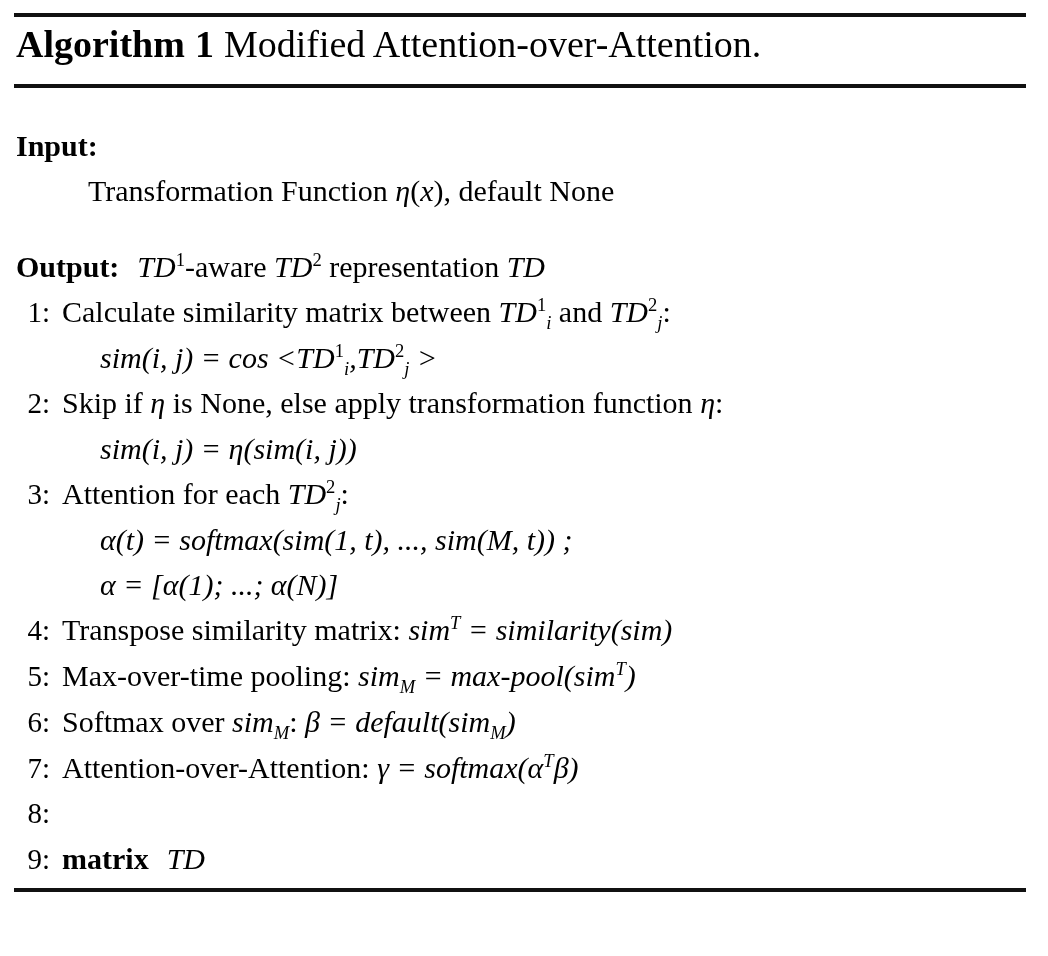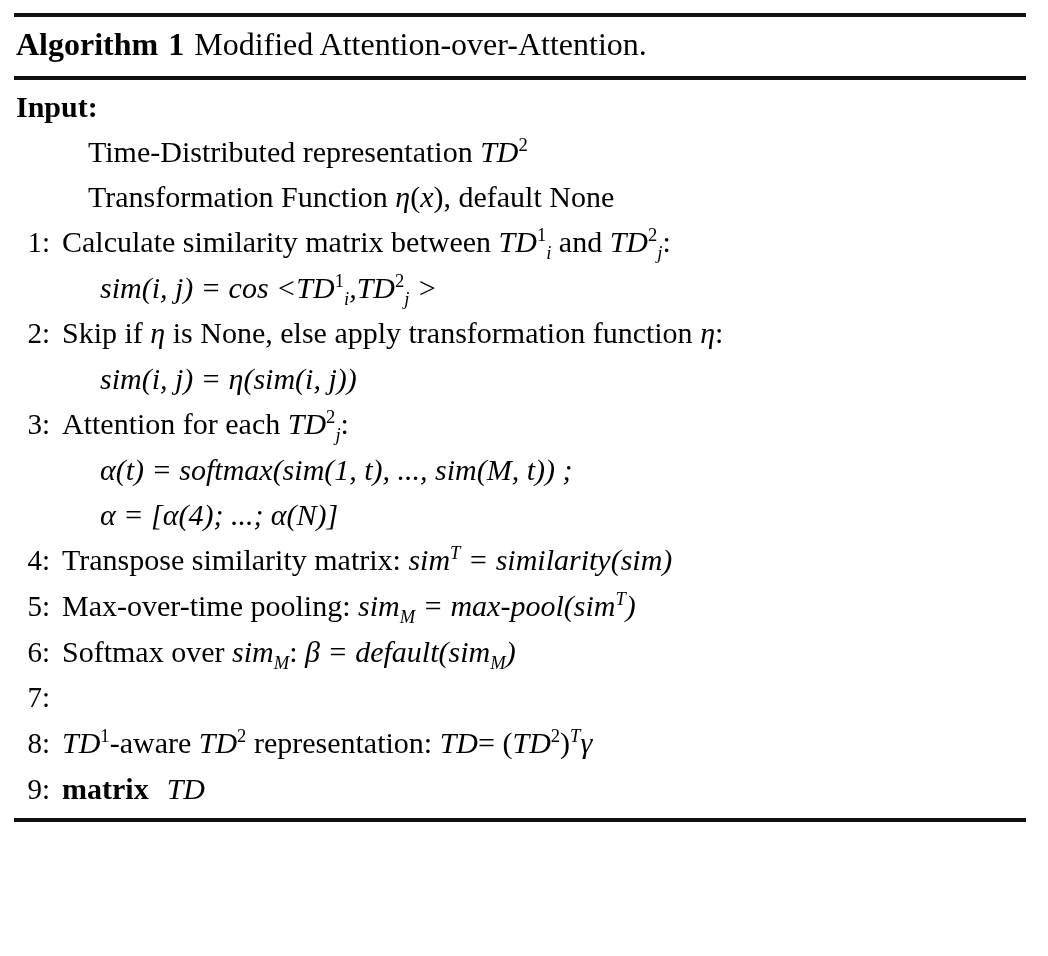--- a/index.html
+++ b/index.html
@@ -24,23 +24,23 @@
 
   .rule {
     background: #111111;
     width: 100%;
   }
   .rule-top    { height: 4px; }
   .rule-mid    { height: 4px; }
   .rule-bottom { height: 4px; }
 
   .caption {
-    font-size: 32px;
+    font-size: 38px;
     line-height: 55px;
-    padding: 0 0 4px 2px;
+    padding: 0 0 12px 2px;
     white-space: nowrap;
   }
   .caption .kw {
     font-weight: bold;
   }
 
   .body-block {
     padding-top: 4px;
     padding-bottom: 6px;
   }
@@ -62,20 +62,21 @@
   }
   .num-spacer {
     width: 36px;
     min-width: 36px;
     padding-right: 12px;
   }
 
   .label-kw {
     font-weight: bold;
     padding-left: 2px;
+    margin-top: 31px;
   }
 
   .indent-1 {
     padding-left: 74px;
   }
   .indent-formula {
     padding-left: 38px;
   }
 
   .txt { }
@@ -111,28 +112,30 @@
 
   <div class="rule rule-mid"></div>
 
   <div class="body-block">
 
     <div class="line">
       <span class="label-kw">Input:</span>
     </div>
 
 
-    <div class="line">
-      <span class="indent-1 txt">Time-Distributed representation <span class="mathit">TD</span><sup class="mathrm">2</sup></span>
-    </div>
 
     <div class="line">
       <span class="indent-1 txt">Transformation Function <span class="mathit">η</span>(<span class="mathit">x</span>), default None</span>
     </div>
 
+    <div class="line">
+      <span class="label-kw">Output:</span>
+        <span class="gap-md"></span>
+        <span><span class="mathit">TD</span><sup class="mathrm">1</sup>-aware <span class="mathit">TD</span><sup class="mathrm">2</sup> representation <span class="mathit">TD</span></span>
+    </div>
 
     <div class="line">
       <span class="num">1:</span>
       <span class="txt">Calculate similarity matrix between <span class="mathit">TD</span><sup class="mathrm">1</sup><sub class="mathit">i</sub> and <span class="mathit">TD</span><sup class="mathrm">2</sup><sub class="mathit">j</sub>:</span>
     </div>
     <div class="line">
       <span class="num-spacer"></span>
       <span class="indent-formula mathit">sim(i, j) = cos &lt;TD<sup class="mathrm">1</sup><sub>i</sub>,TD<sup class="mathrm">2</sup><sub>j</sub> &gt;</span>
     </div>
 
@@ -148,45 +151,45 @@
     <div class="line">
       <span class="num">3:</span>
       <span class="txt">Attention for each <span class="mathit">TD</span><sup class="mathrm">2</sup><sub class="mathit">j</sub>:</span>
     </div>
     <div class="line">
       <span class="num-spacer"></span>
       <span class="indent-formula mathit">α(t) = softmax(sim(1, t), ..., sim(M, t)) ;</span>
     </div>
     <div class="line">
       <span class="num-spacer"></span>
-      <span class="indent-formula mathit">α = [α(4); ...; α(N)]</span>
+      <span class="indent-formula mathit">α = [α(1); ...; α(N)]</span>
     </div>
 
     <div class="line">
       <span class="num">4:</span>
       <span class="txt">Transpose similarity matrix: <span class="mathit">sim</span><sup>T</sup> <span class="mathit">= similarity(sim)</span></span>
     </div>
 
     <div class="line">
       <span class="num">5:</span>
       <span class="txt">Max-over-time pooling: <span class="mathit">sim</span><sub>M</sub> <span class="mathit">= max-pool(sim</span><sup>T</sup><span class="mathit">)</span></span>
     </div>
 
     <div class="line">
       <span class="num">6:</span>
       <span class="txt">Softmax over <span class="mathit">sim</span><sub>M</sub>: <span class="mathit">β = default(sim</span><sub>M</sub><span class="mathit">)</span></span>
     </div>
 
     <div class="line">
       <span class="num">7:</span>
+      <span class="txt">Attention-over-Attention: <span class="mathit">γ = softmax(α</span><sup>T</sup><span class="mathit">β)</span></span>
     </div>
 
     <div class="line">
       <span class="num">8:</span>
-      <span class="txt"><span class="mathit">TD</span><sup class="mathrm">1</sup>-aware <span class="mathit">TD</span><sup class="mathrm">2</sup> representation: <span class="mathit">TD</span>= (<span class="mathit">TD</span><sup class="mathrm">2</sup>)<sup>T</sup><span class="mathit">γ</span></span>
     </div>
 
     <div class="line">
       <span class="num">9:</span>
       <span class="txt"><b>matrix</b><span class="gap-md"></span><span class="mathit">TD</span></span>
     </div>
 
   </div>
 
   <div class="rule rule-bottom"></div>

